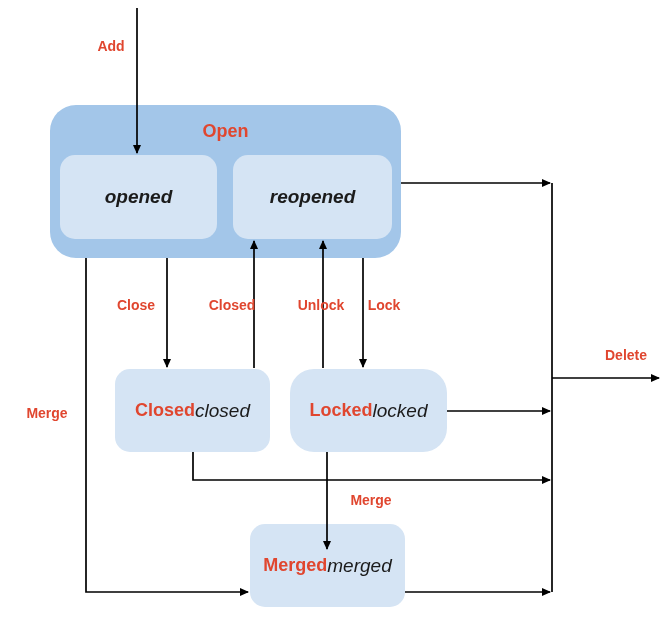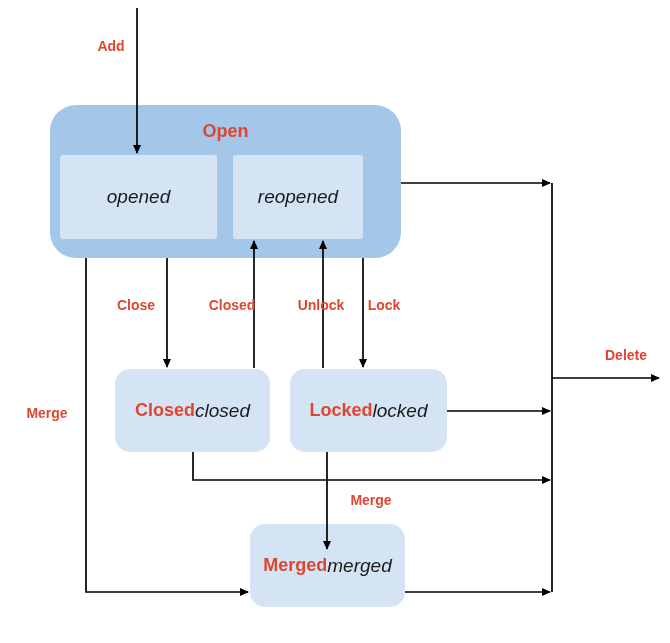--- a/index.html
+++ b/index.html
@@ -24,34 +24,34 @@
   .composite{
     position:absolute;left:50px;top:105px;width:351px;height:153px;
     background:var(--container-fill);border-radius:26px;z-index:1;
   }
   .composite-title{
     position:absolute;left:0;top:16px;width:100%;
     text-align:center;color:var(--label-red);
     font-weight:bold;font-size:18px;
   }
   .substate{
-    position:absolute;background:var(--state-fill);border-radius:3px;
-    display:flex;align-items:center;justify-content:center;
+    position:absolute;background:var(--state-fill);border-radius:15px;
+    display:flex;align-items:center;justify-content:center;font-weight:bold;
   }
   .substate .sub{font-style:italic;font-size:19px;color:var(--text);}
   .sub-opened{left:10px;top:50px;width:157px;height:84px;}
-  .sub-reopened{left:183px;top:50px;width:130px;height:84px;}
+  .sub-reopened{left:183px;top:50px;width:159px;height:84px;}
 
   .state{
     position:absolute;width:155px;height:83px;
     background:var(--state-fill);border-radius:15px;z-index:1;
     display:flex;flex-direction:row;align-items:center;justify-content:center;
   }
   .state-closed{left:115px;top:369px;}
-  .state-locked{left:290px;top:369px;width:157px;}
+  .state-locked{left:290px;top:369px;width:157px;border-radius:24px;}
   .state-merged{left:250px;top:524px;}
   .state-title{color:var(--label-red);font-weight:bold;font-size:18px;line-height:21px;}
   .state-sub{color:var(--text);font-style:italic;font-size:19px;line-height:21px;}
 
   .elabel{
     position:absolute;transform:translate(-50%,-50%);
     color:var(--label-red);font-weight:bold;font-size:14px;
     white-space:nowrap;z-index:3;
   }
   .lbl-add{left:111px;top:46px;}

